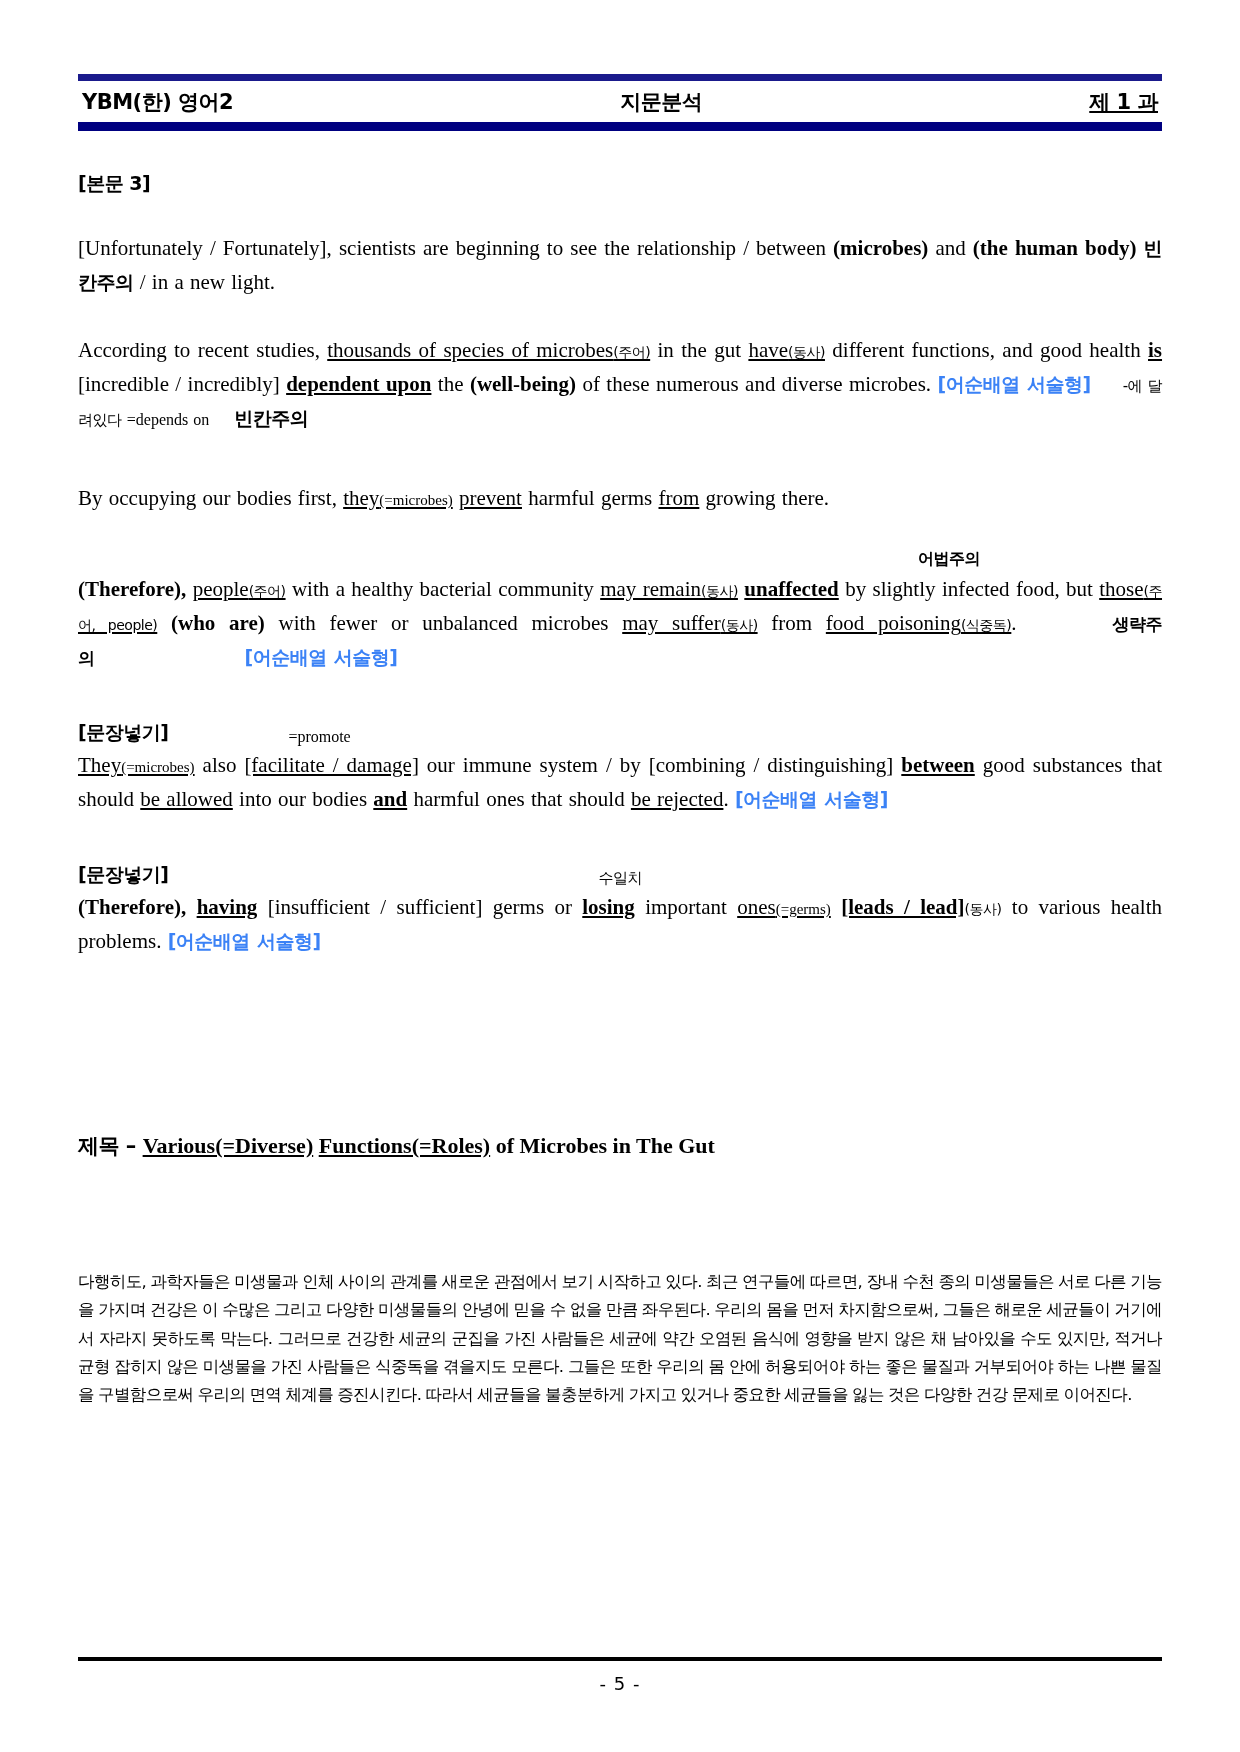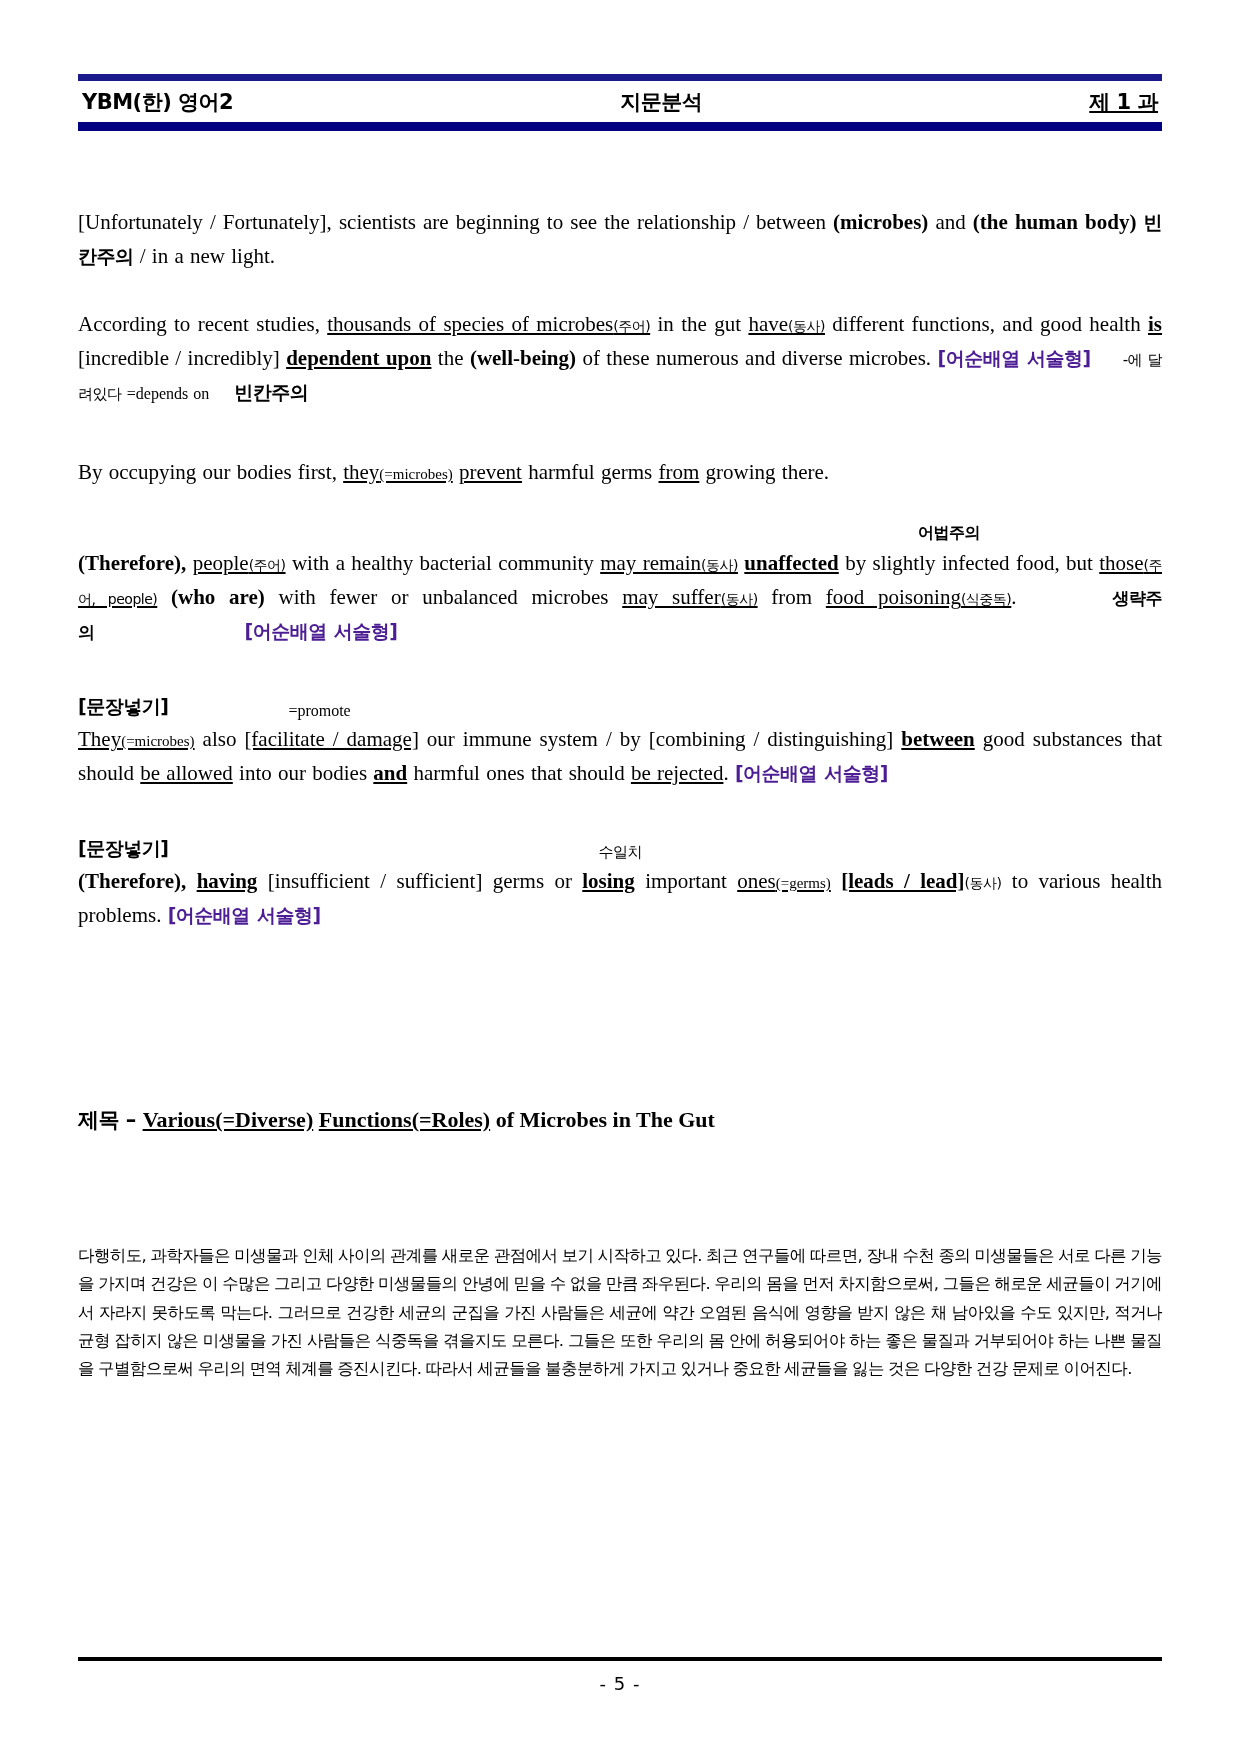--- a/index.html
+++ b/index.html
@@ -76,21 +76,21 @@
     word-spacing: 1px;
   }
   p.para.last-justify { text-align: left; }
   .spacer-md { height: 34px; }
   .spacer-lg { height: 46px; }
 
   .b { font-weight: bold; }
   .u { text-decoration: underline; text-underline-offset: 2px; }
   .bu { font-weight: bold; text-decoration: underline; text-underline-offset: 2px; }
   .blue {
-    color: #4c1d95;
+    color: #3b82f6;
     font-family: "DejaVu Sans", sans-serif;
     font-weight: bold;
     font-size: 19px;
     letter-spacing: -0.5px;
   }
   .kor-b {
     font-family: "DejaVu Sans", sans-serif;
     font-weight: bold;
     font-size: 19px;
     letter-spacing: -0.5px;
@@ -182,20 +182,21 @@
     <div class="header-bar">
       <span class="header-left">YBM(한) 영어2</span>
       <span class="header-center">지문분석</span>
       <span class="header-right">제 1 과</span>
     </div>
     <div class="rule-bottom"></div>
   </div>
 
   <div class="content">
 
+    <div class="sec-label">[본문 3]</div>
 
     <div class="spacer-md"></div>
 
     <p class="para"><span>[Unfortunately / Fortunately], scientists are beginning to see the relationship / between </span><span class="b">(microbes)</span><span> and </span><span class="b">(the human body)</span> <span class="kor-b">빈칸주의</span><span> / in a new light.</span></p>
 
     <div class="spacer-md"></div>
 
     <p class="para"><span>According to recent studies, </span><span class="u"><span>thousands of species of microbes</span><span class="sub-k">(주어)</span></span><span> in the gut </span><span class="u"><span>have</span><span class="sub-k">(동사)</span></span><span> different functions, and good health </span><span class="bu">is</span><span> [incredible / incredibly] </span><span class="bu">dependent upon</span><span> the </span><span class="b">(well-being)</span><span> of these numerous and diverse microbes. </span><span class="blue">[어순배열 서술형]</span>&nbsp;&nbsp;&nbsp;&nbsp;&nbsp;<span class="kor-sm">-에 달려있다 </span><span class="note-sm">=depends on</span>&nbsp;&nbsp;&nbsp;&nbsp;<span class="kor-b">빈칸주의</span></p>
 
     <div class="spacer-lg"></div>

